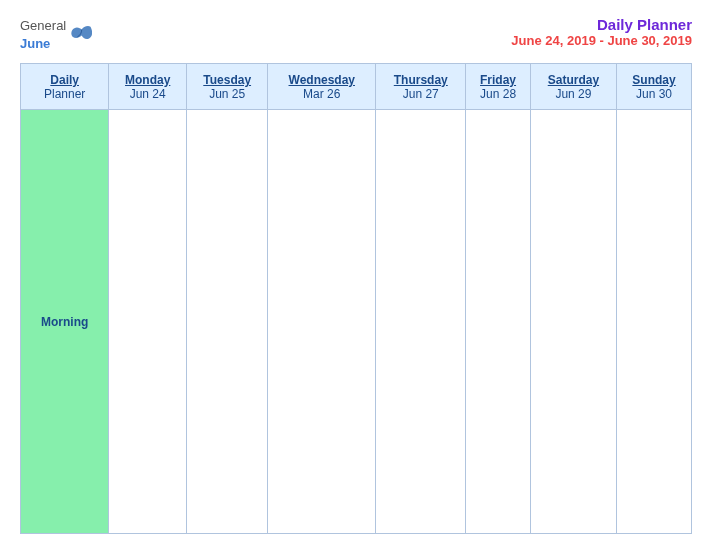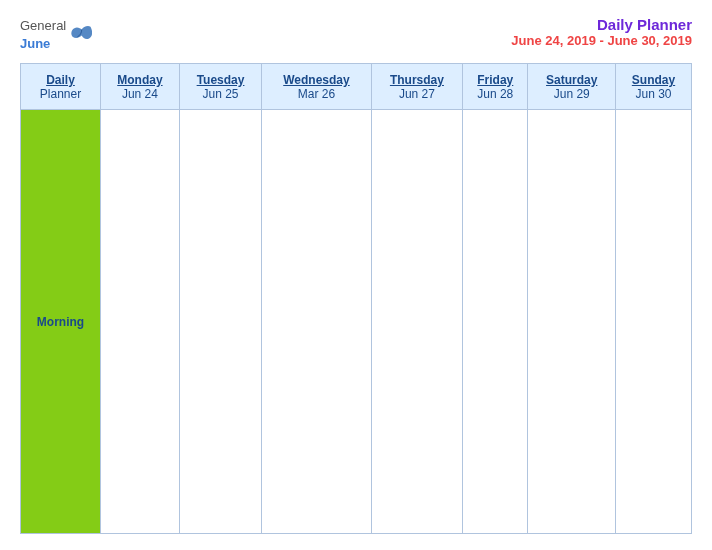--- a/index.html
+++ b/index.html
@@ -109,28 +109,28 @@
       width: 80px;
       min-width: 80px;
       text-align: center;
       font-size: 12px;
       color: #1a4a8a;
       font-weight: bold;
       vertical-align: middle;
     }
 
     .time-cell {
-      background: #84cc16;
+      background: #86efac;
       width: 80px;
       text-align: center;
       vertical-align: middle;
       font-size: 12px;
       color: #1a4a8a;
       font-weight: bold;
-      padding: 8px 12px;
+      padding: 8px 20px;
       height: 90px;
     }
 
     .event-cell {
       background: #ffffff;
       height: 90px;
       vertical-align: top;
       padding: 4px;
     }
 

